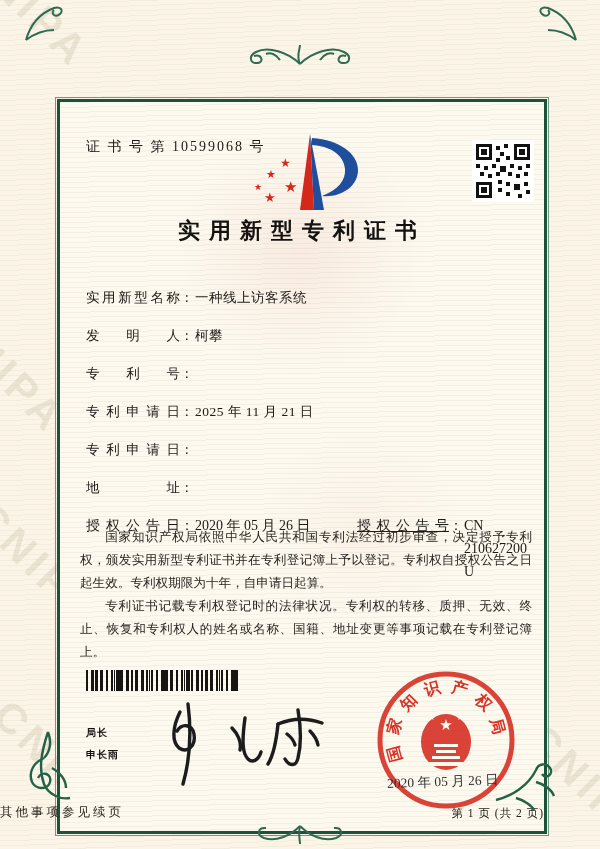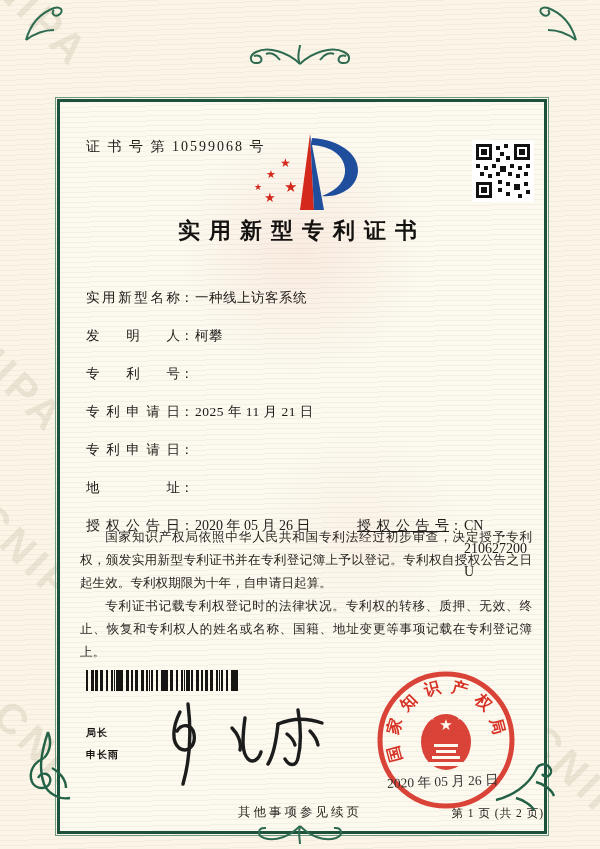--- a/index.html
+++ b/index.html
@@ -48,21 +48,21 @@
       repeating-linear-gradient(90deg,#171513 0 2px, transparent 2px 5px),
       repeating-linear-gradient(90deg,#171513 0 1px, transparent 1px 7px),
       repeating-linear-gradient(90deg,transparent 0 9px,#171513 9px 12px, transparent 12px 23px);
   }
   .officer{position:absolute;left:26px;top:624px;font-family:"Liberation Sans","DejaVu Sans",sans-serif;
     font-weight:700;font-size:10px;color:#15130f;}
   .officer div{margin-bottom:8px;letter-spacing:1px;}
   .signature{position:absolute;left:84px;top:596px;}
   .seal{position:absolute;left:303px;top:556px;opacity:.95;}
   .pageno{position:absolute;left:0;top:704px;width:100%;text-align:right;font-size:11.5px;letter-spacing:1px;color:#26221d;}
-  .footer-note{position:absolute;left:0;top:804px;width:100%;text-align:center;z-index:2;
+  .footer-note{position:absolute;left:0;top:804px;width:100%;z-index:2;
     font-size:12.5px;letter-spacing:3px;color:#2a2620;}
   .orn{position:absolute;z-index:3;pointer-events:none;}
 </style>
 </head>
 <body>
 
 <div class="page">
 
   <div class="wm" style="left:-48px;top:-18px;">CNIPA</div>
   <div class="wm" style="left:392px;top:200px;">CNIPA</div>

